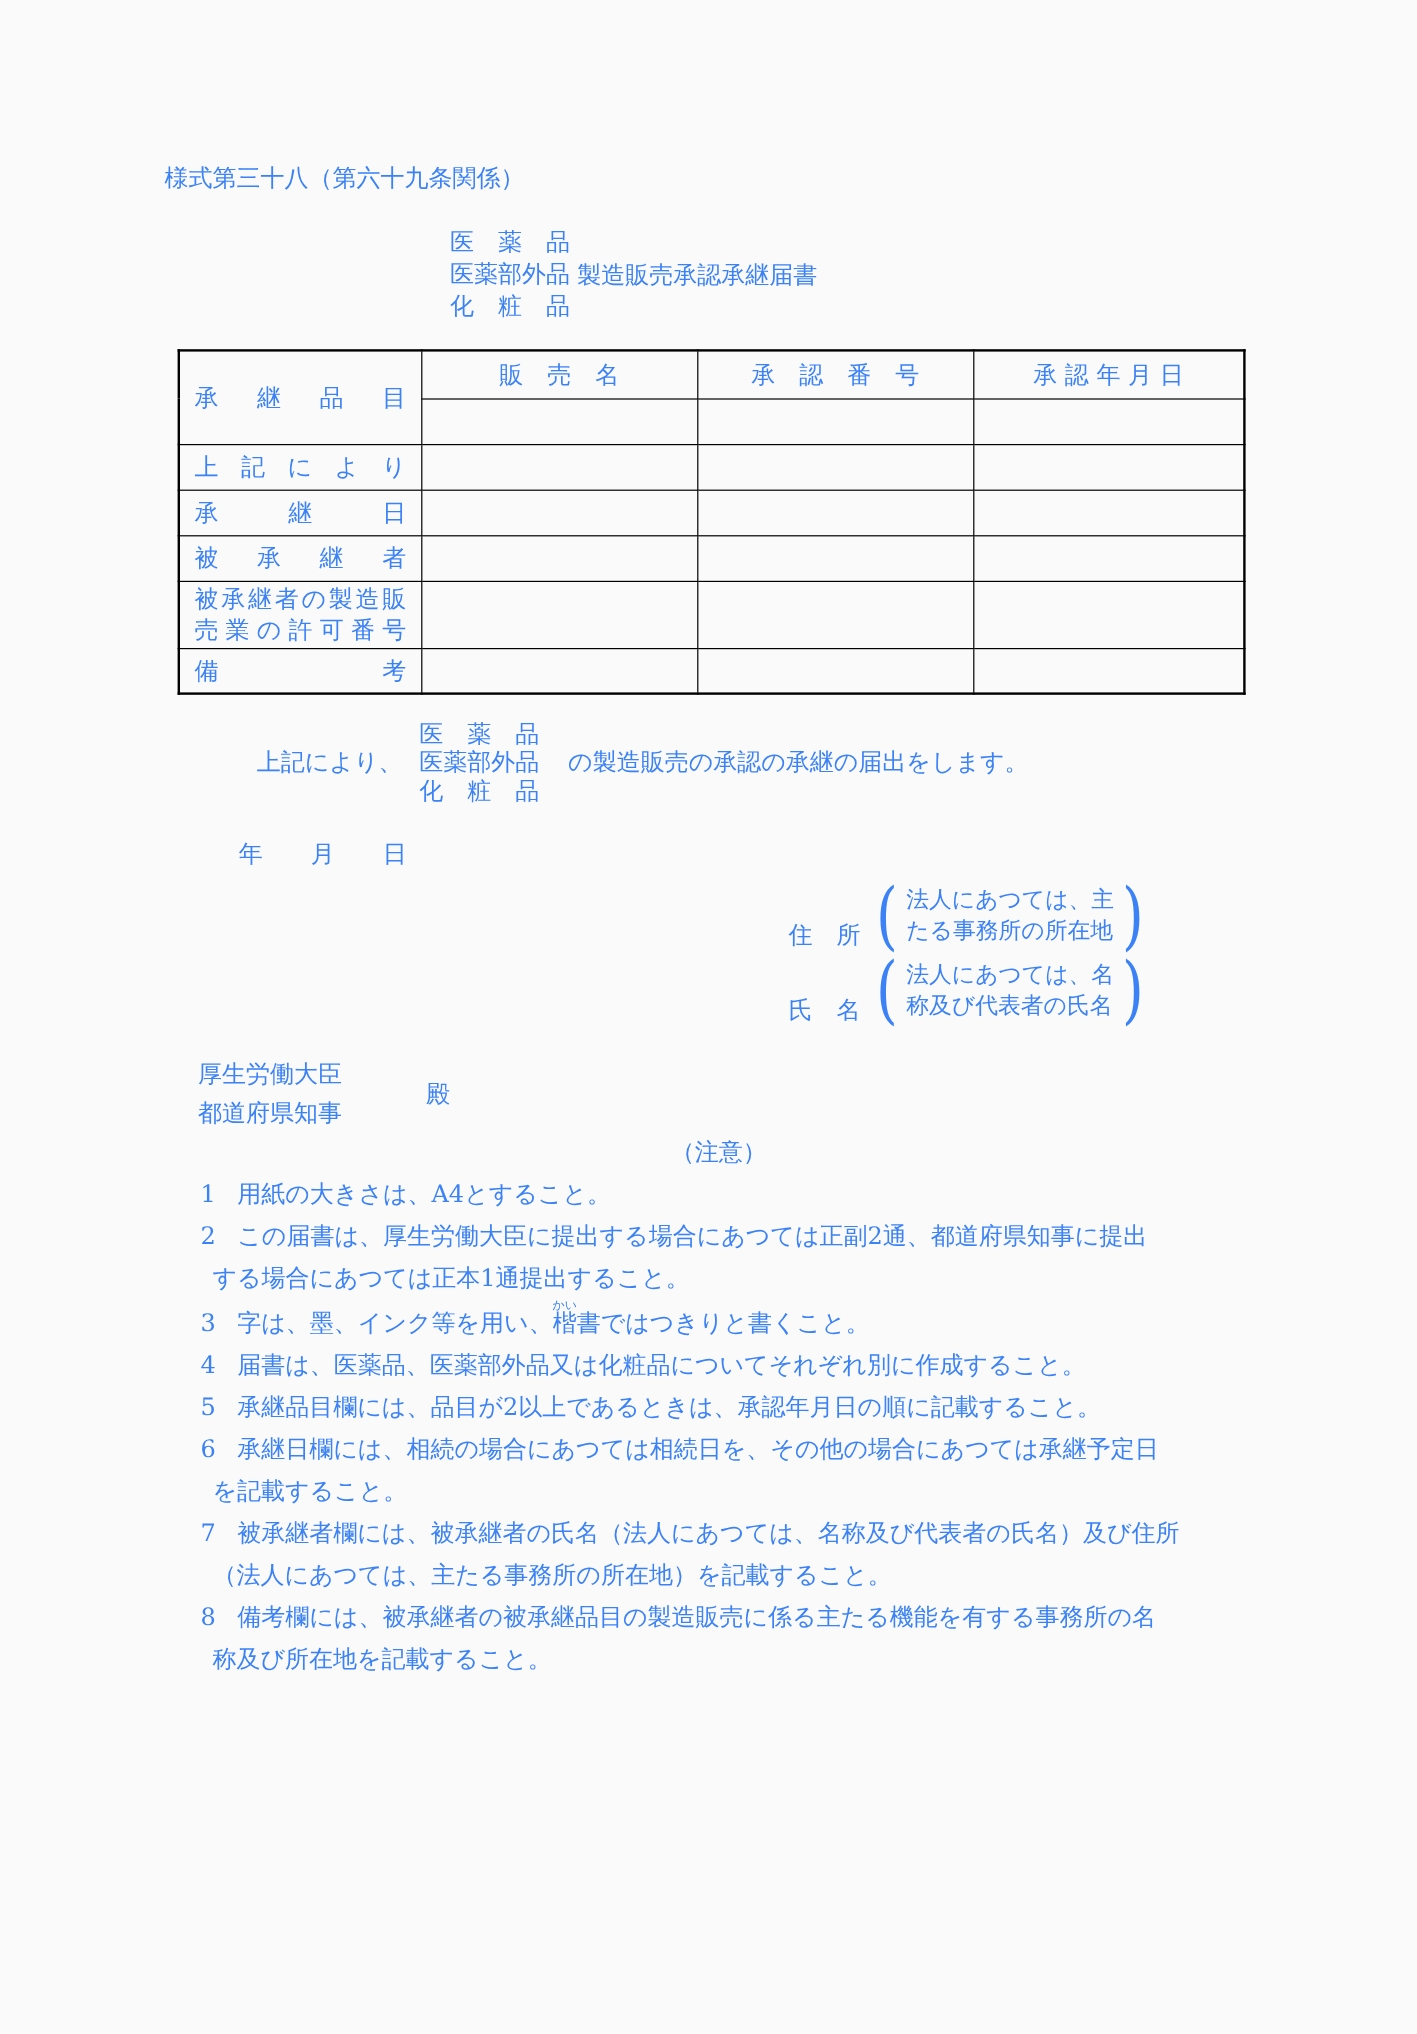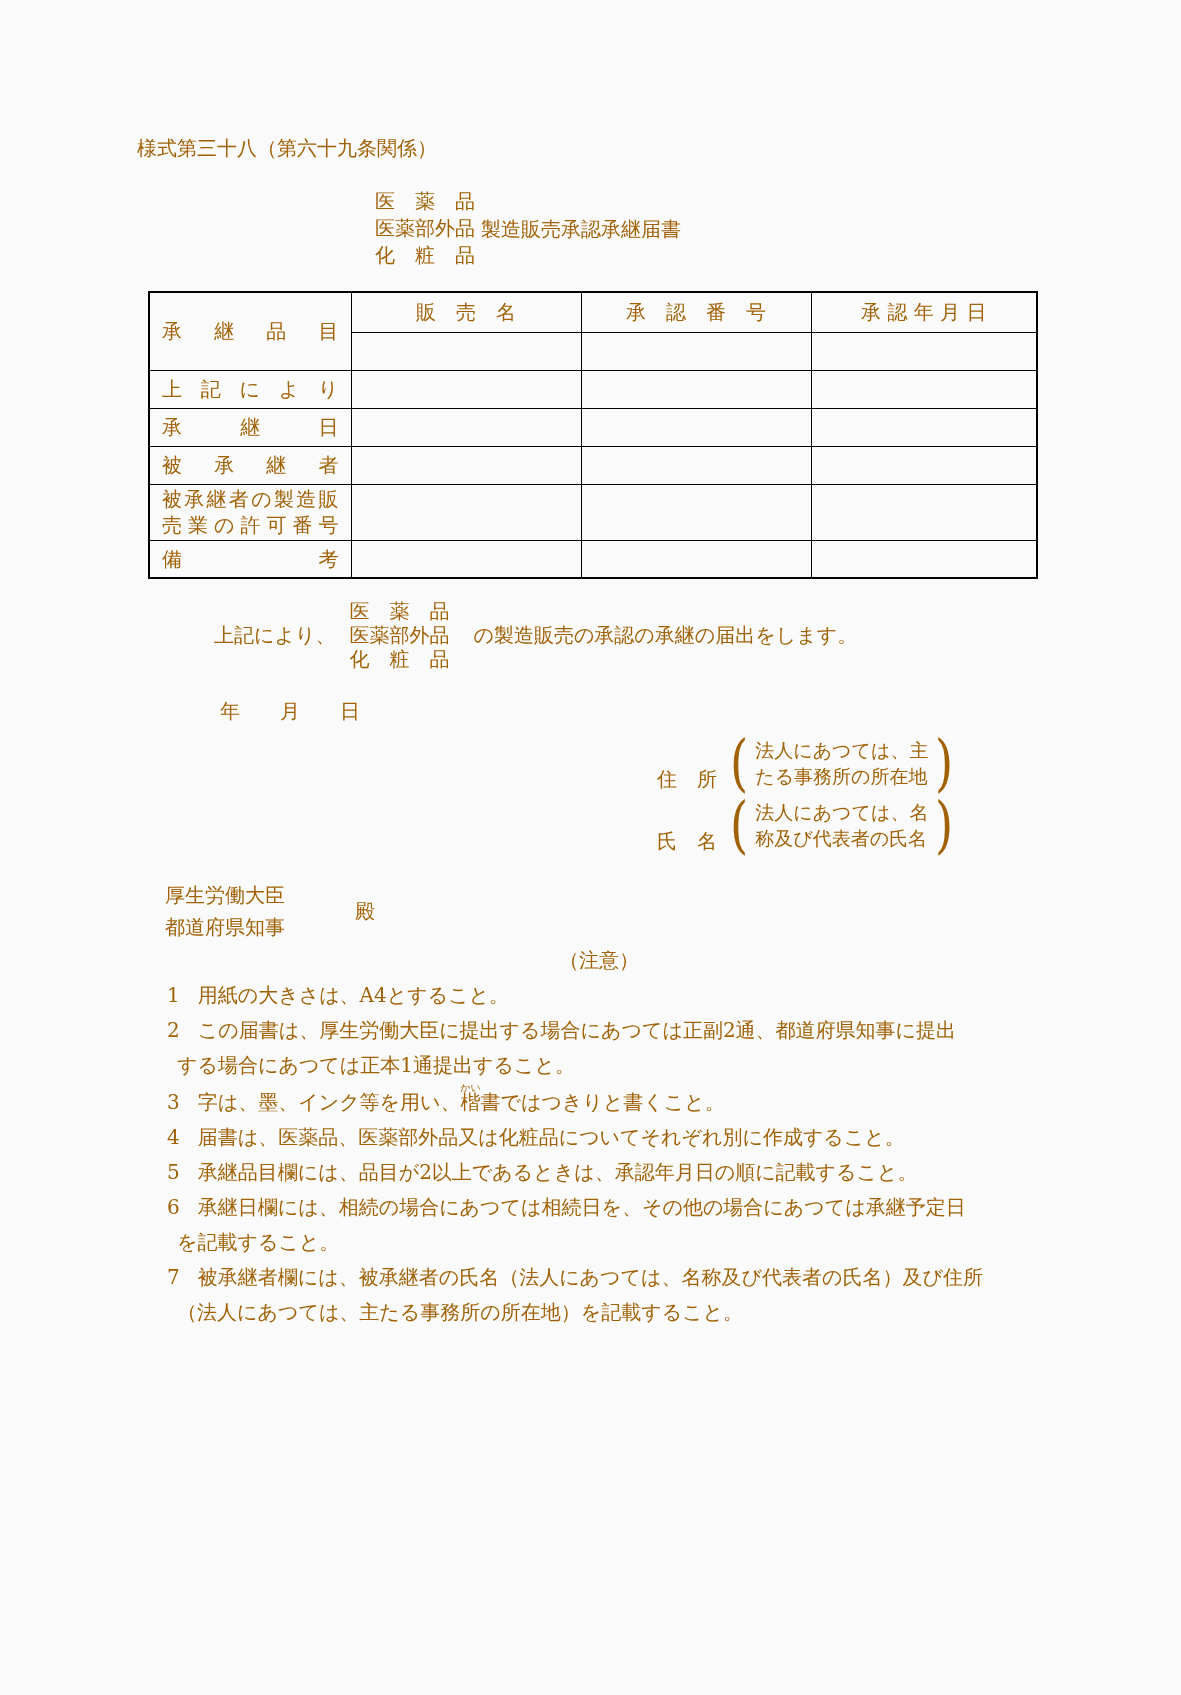--- a/index.html
+++ b/index.html
@@ -2,21 +2,21 @@
 <html><head>
 <meta charset="utf-8">
 <style>
   html,body { margin:0; padding:0; background:#fafafa; }
   .page {
     position:relative;
     width:1181px; height:1695px;
     box-sizing:border-box;
     padding:138px 120px 0 137px;
     background:#fafafa;
-    color:#a16207;
+    color:#3b82f6;
     font-family:"DejaVu Serif","Liberation Serif",serif;
     font-size:20px;
     line-height:1;
     overflow:hidden;
   }
 
   
   .form-title { font-size:20px; }
   .heading-block { display:flex; align-items:center; margin:30px 0 0 238px; }
   .heading-products div { line-height:27px; white-space:pre; }
@@ -49,21 +49,21 @@
   tr.r-input  { height:38px; }
   tr.r-std    { height:38px; }
   tr.r-tall   { height:56px; }
 
   
   .declaration { display:flex; align-items:center; margin:20px 0 0 43px; }
   .decl-prefix { margin-right:14px;margin-left:34px; }
   .decl-products div { line-height:24px; white-space:pre; }
   .decl-suffix { margin-left:24px; }
 
-  .date-line { margin:30px 0 0 83px; white-space:pre; }
+  .date-line { margin:30px 0 0 62px; white-space:pre; }
 
   
   .sig-block { margin:16px 0 0 520px; width:460px; }
   .sig-row { display:flex; align-items:flex-end; margin-bottom:10px; }
   .sig-label { white-space:pre; margin-right:10px; }
   .paren {
     font-size:62px;
     line-height:52px;
     transform:scaleX(0.75);
     font-weight:100;
@@ -194,15 +194,16 @@
 
   <div class="notes-heading">（注意）</div>
   <div class="notes">
       <div class="note"><span class="note-num">1</span><span>用紙の大きさは、A4とすること。</span></div>
       <div class="note"><span class="note-num">2</span><span>この届書は、厚生労働大臣に提出する場合にあつては正副2通、都道府県知事に提出<br>する場合にあつては正本1通提出すること。</span></div>
       <div class="note"><span class="note-num">3</span><span>字は、墨、インク等を用い、<ruby>楷<rt>かい</rt></ruby>書ではつきりと書くこと。</span></div>
       <div class="note"><span class="note-num">4</span><span>届書は、医薬品、医薬部外品又は化粧品についてそれぞれ別に作成すること。</span></div>
       <div class="note"><span class="note-num">5</span><span>承継品目欄には、品目が2以上であるときは、承認年月日の順に記載すること。</span></div>
       <div class="note"><span class="note-num">6</span><span>承継日欄には、相続の場合にあつては相続日を、その他の場合にあつては承継予定日<br>を記載すること。</span></div>
       <div class="note"><span class="note-num">7</span><span>被承継者欄には、被承継者の氏名（法人にあつては、名称及び代表者の氏名）及び住所<br>（法人にあつては、主たる事務所の所在地）を記載すること。</span></div>
+      <div class="note"><span class="note-num">8</span><span>備考欄には、被承継者の被承継品目の製造販売に係る主たる機能を有する事務所の名<br>称及び所在地を記載すること。</span></div>
     </div>
 
 </div>
 
 </body></html>

